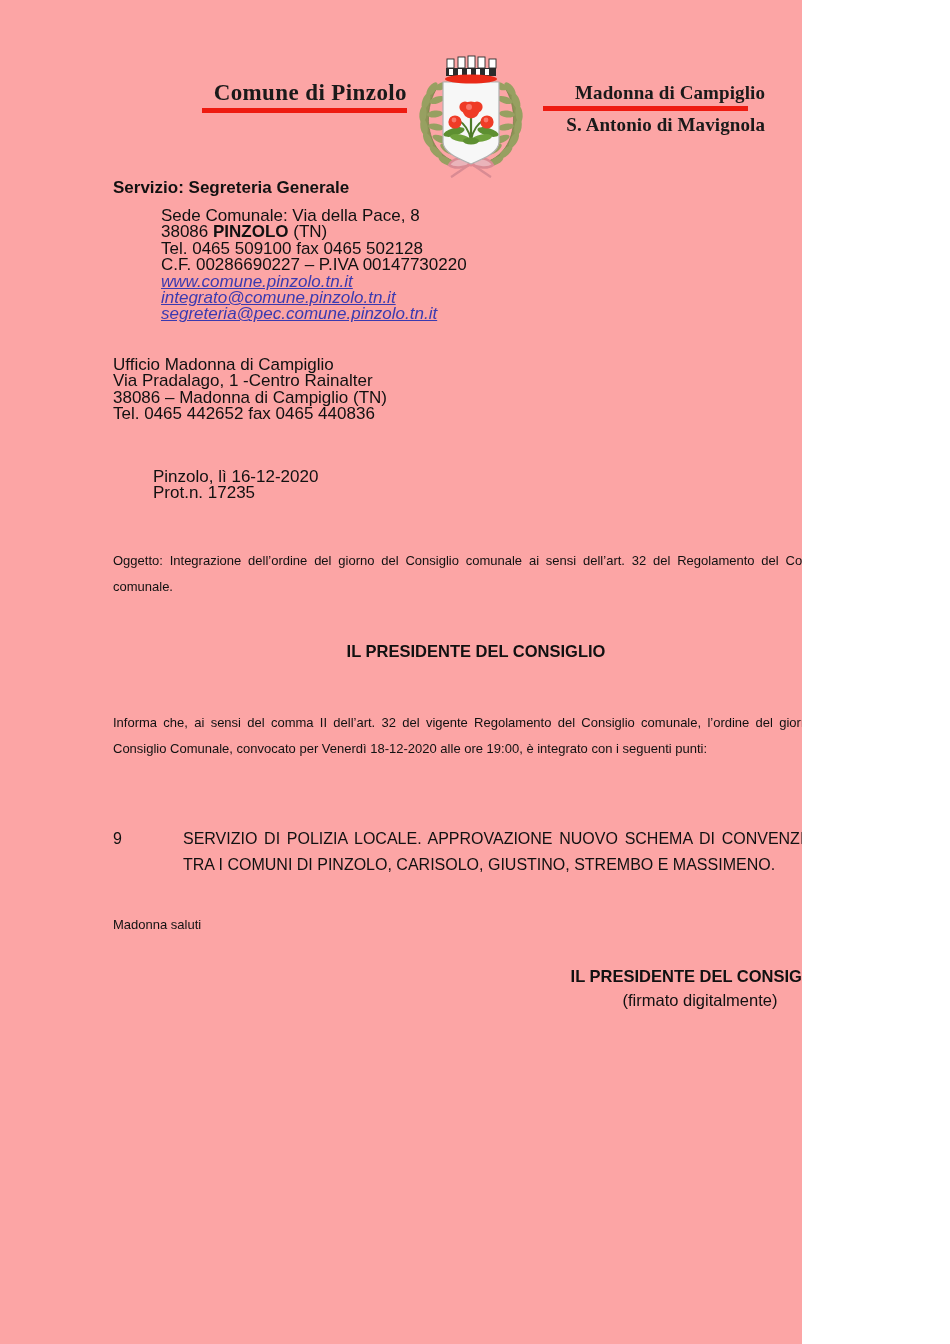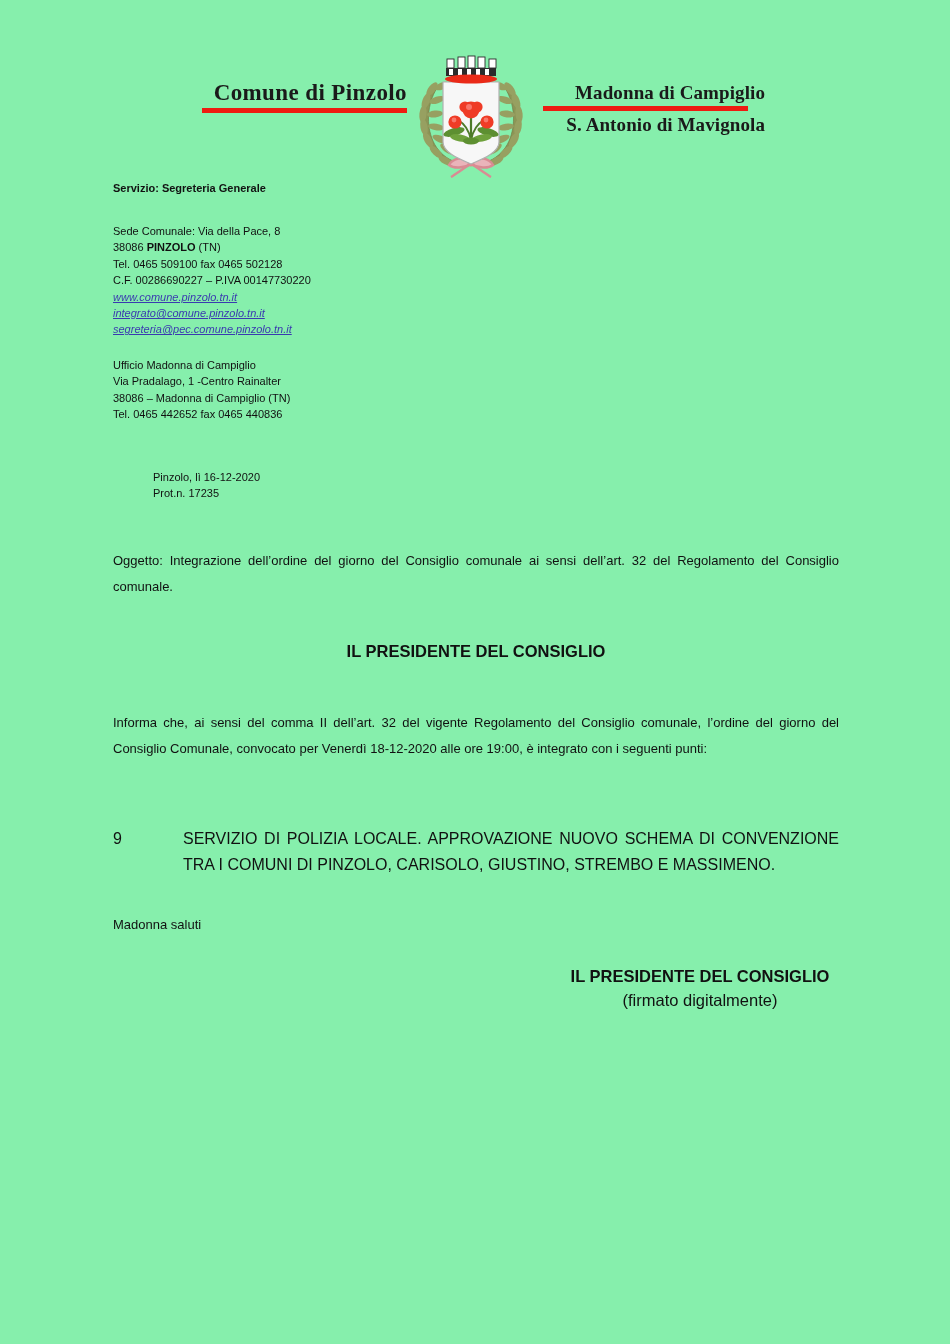--- a/index.html
+++ b/index.html
@@ -6,23 +6,23 @@
     margin: 0;
     padding: 0;
     background: #ffffff;
   }
   body {
     font-family: "Liberation Sans", sans-serif;
     color: #000000;
   }
   #page {
     position: relative;
-    width: 950px;
+    width: 802px;
     height: 1344px;
-    background: #86efac;
+    background: #fca5a5;
     overflow: hidden;
   }
 
   
   .letterhead {
     position: absolute;
     left: 0;
     top: 48px;
     width: 950px;
     height: 135px;
@@ -69,21 +69,21 @@
     margin: 0 6px;
     flex: none;
   }
 
   
   .blk {
     position: absolute;
     left: 113px;
   }
   .small-text {
-    font-size: 11px;
+    font-size: 17px;
     line-height: 16.4px;
     color: #111111;
   }
   .small-text b { font-weight: bold; }
   .link {
     color: #3a3ab0;
     text-decoration: underline;
     display: block;
     font-style: italic;
   }
@@ -240,21 +240,21 @@
       <div class="lh-title small">Madonna di Campiglio</div>
       <div class="lh-rule right-rule"></div>
       <div class="lh-title small">S. Antonio di Mavignola</div>
     </div>
   </div>
 
   <div class="blk small-text" style="top:180px;">
     <b>Servizio: Segreteria Generale</b>
   </div>
 
-  <div class="blk small-text" style="top:223px;">
+  <div class="blk small-text" style="top:208px;margin-left:48px;">
     <div>Sede Comunale: Via della Pace, 8</div>
     <div><span>38086 </span><b>PINZOLO</b><span> (TN)</span></div>
     <div>Tel. 0465 509100 fax 0465 502128</div>
     <div>C.F. 00286690227 – P.IVA 00147730220</div>
     <a class="link" href="#">www.comune.pinzolo.tn.it</a>
     <a class="link" href="#">integrato@comune.pinzolo.tn.it</a>
     <a class="link" href="#">segreteria@pec.comune.pinzolo.tn.it</a>
   </div>
 
   <div class="blk small-text" style="top:357px;">

